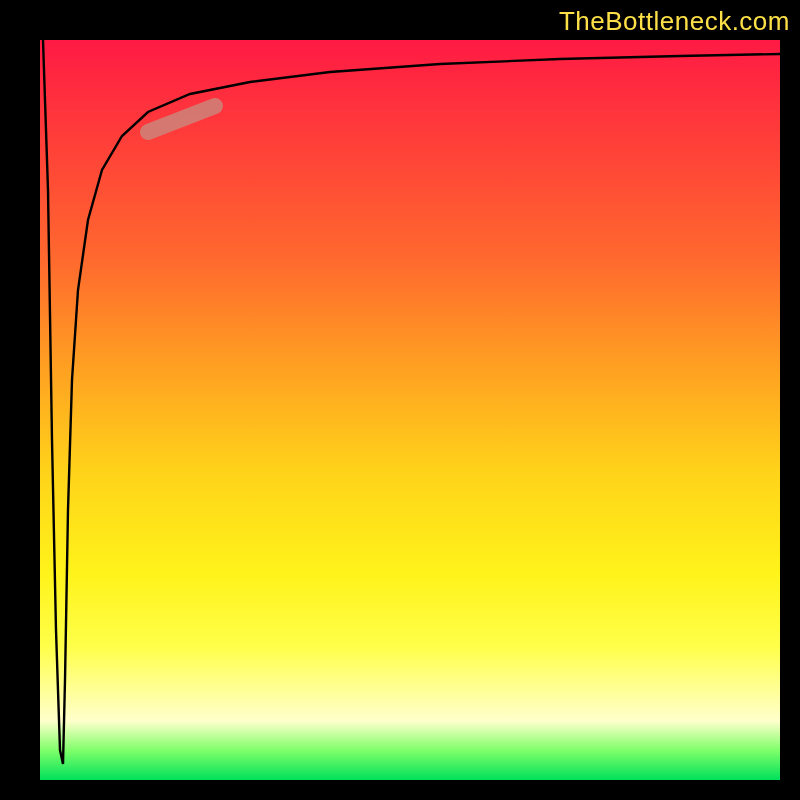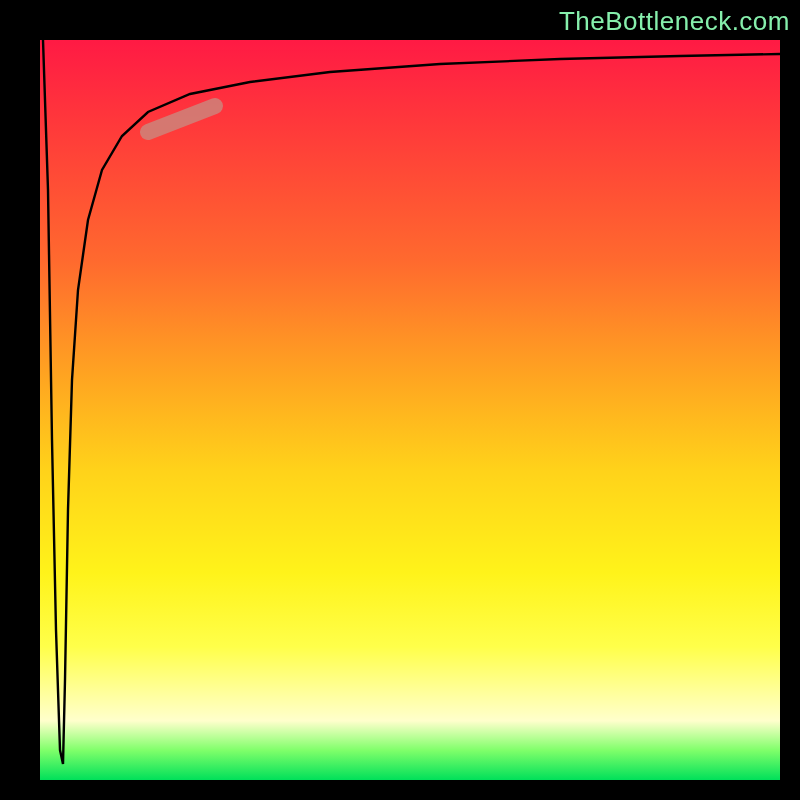--- a/index.html
+++ b/index.html
@@ -33,21 +33,21 @@
       #ffff4a 82%,
       #ffff99 88%,
       #ffffcc 92%,
       #7fff6a 96%,
       #00e05a 100%);
   }
   .watermark {
     position: absolute;
     top: 6px;
     right: 10px;
-    color: #86efac;
+    color: #fde047;
     font-size: 26px;
     letter-spacing: 0.5px;
     font-weight: 400;
     user-select: none;
     margin-left: 40px;
   }
   svg.curve {
     position: absolute;
     left: 0;
     top: 0;

